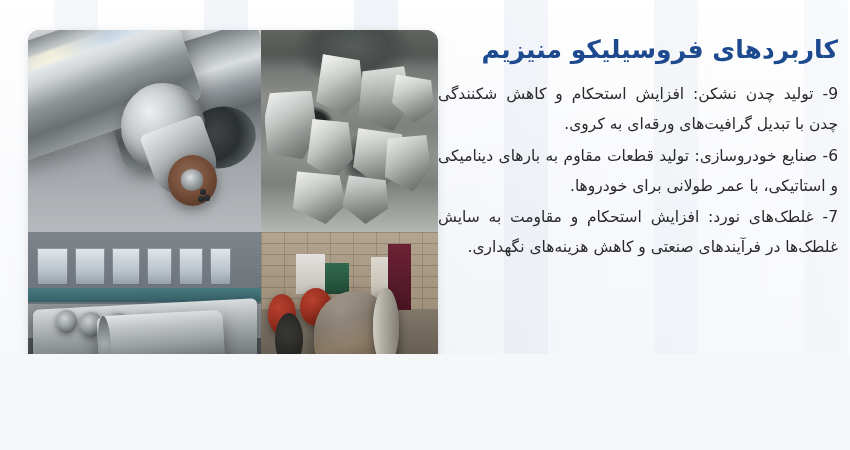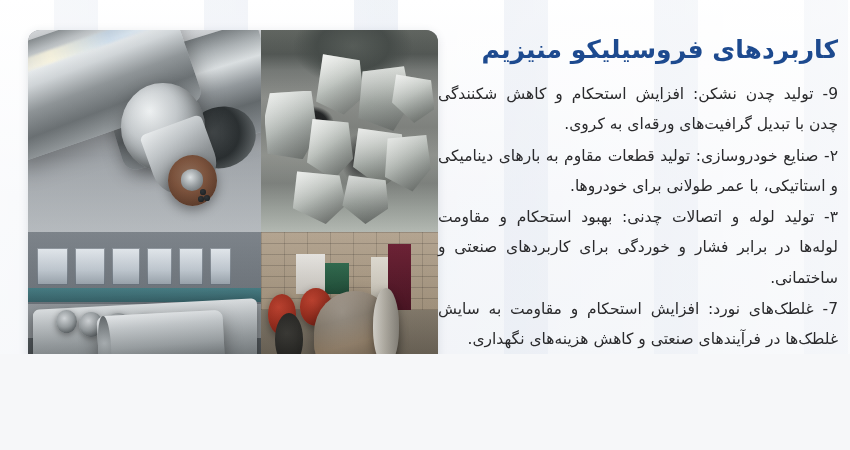--- a/index.html
+++ b/index.html
@@ -379,19 +379,18 @@
         <rect x="68.4" y="6.4" width="14.6" height="3.3" rx="1.3"></rect>
         <rect x="78.6" y="1.6" width="8.4" height="2.9" rx="1.2"></rect>
       </g>
     </svg>
   </div>
 
   <div class="content">
     <h1 class="title">کاربردهای فروسیلیکو منیزیم</h1>
     <ul class="body-list">
       <li>9- تولید چدن نشکن: افزایش استحکام و کاهش شکنندگی چدن با تبدیل گرافیت‌های ورقه‌ای به کروی.</li>
-      <li>۲- صنایع خودروسازی: تولید قطعات مقاوم به بارهای دینامیکی و استاتیکی، با عمر طولانی برای خودروها.</li>
-      <li>۳- تولید لوله و اتصالات چدنی: بهبود استحکام و مقاومت لوله‌ها در برابر فشار و خوردگی برای کاربردهای صنعتی و ساختمانی.</li>
+      <li>6- صنایع خودروسازی: تولید قطعات مقاوم به بارهای دینامیکی و استاتیکی، با عمر طولانی برای خودروها.</li>
       <li>7- غلطک‌های نورد: افزایش استحکام و مقاومت به سایش غلطک‌ها در فرآیندهای صنعتی و کاهش هزینه‌های نگهداری.</li>
     </ul>
   </div>
 
 </div>
 
 </body></html>

